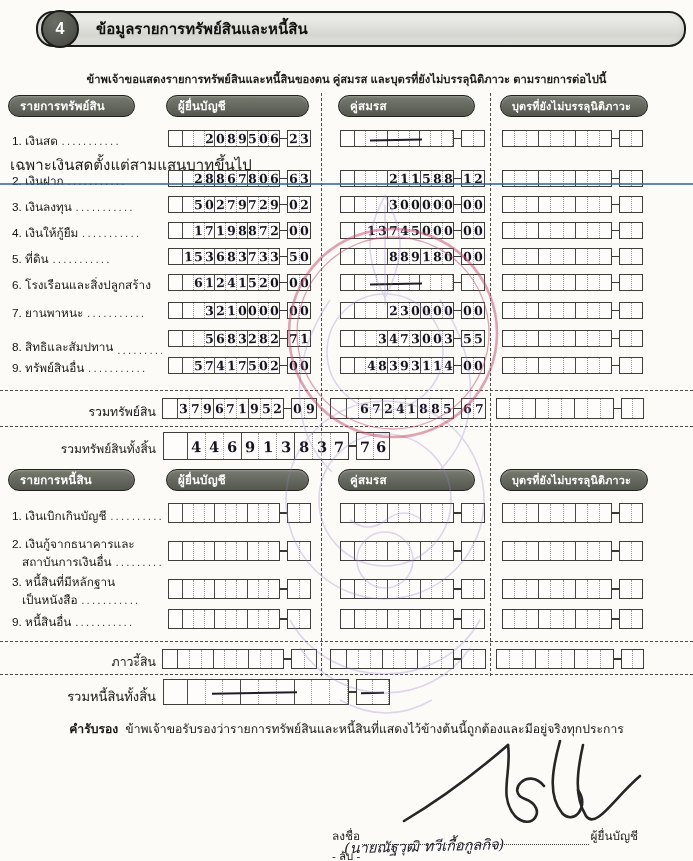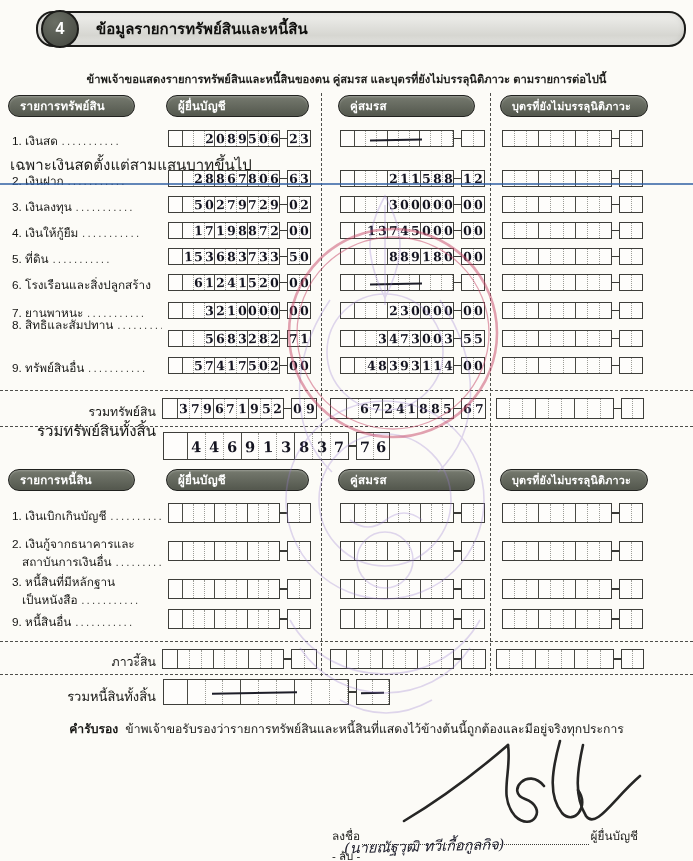--- a/index.html
+++ b/index.html
@@ -91,21 +91,21 @@
   <div class="hdash" style="left:0;top:390px;width:693px;"></div>
   <div class="hdash" style="left:0;top:426px;width:693px;"></div>
   <div class="hdash" style="left:0;top:641px;width:693px;"></div>
   <div class="hdash" style="left:0;top:674px;width:693px;"></div>
 
   <div class="blueline"></div>
 
   <div class="note" style="left:10px;top:153px;">เฉพาะเงินสดตั้งแต่สามแสนบาทขึ้นไป</div>
 
   <div class="total-label" style="left:40px;top:402px;width:116px;">รวมทรัพย์สิน</div>
-  <div class="total-label" style="left:28px;top:419px;width:128px;font-size:15px;">รวมทรัพย์สินทั้งสิ้น</div>
+  <div class="total-label" style="left:28px;top:439px;width:128px;font-size:12px;">รวมทรัพย์สินทั้งสิ้น</div>
   <div class="total-label" style="left:40px;top:652px;width:116px;">ภาวะี้สิน</div>
   <div class="total-label" style="left:28px;top:686px;width:128px;font-size:13px;">รวมหนี้สินทั้งสิ้น</div>
 
   <div class="cert">
     <span class="head">คำรับรอง</span><span>ข้าพเจ้าขอรับรองว่ารายการทรัพย์สินและหนี้สินที่แสดงไว้ข้างต้นนี้ถูกต้องและมีอยู่จริงทุกประการ</span>
   </div>
 
   <div class="signline">
     <span>ลงชื่อ</span>
     <span class="dotlead"></span>
@@ -779,21 +779,21 @@
         <div class="cell"></div>
         <div class="cell"></div>
         <div class="cell"></div>
       </div>
       <div class="conn"></div>
       <div class="fsat" style="width: 24px; height: 17px;">
         <div class="cell"></div>
         <div class="cell"></div>
       </div>
     </div>
-    <div class="rowlabel" style="left: 12px; top: 315px; width: 150px;">
+    <div class="rowlabel" style="left: 12px; top: 337px; width: 150px; align-items: flex-end;">
       <span>8. สิทธิและสัมปทาน</span>
       <span class="dots">...........</span>
     </div>
     <div class="field" style="left: 168px; top: 330px;">
       <div class="fmain" style="width: 112px; height: 17px;">
         <div class="cell grp lead"></div>
         <div class="cell"></div>
         <div class="cell"></div>
         <div class="cell grp">
           <span class="d hw">5</span>

